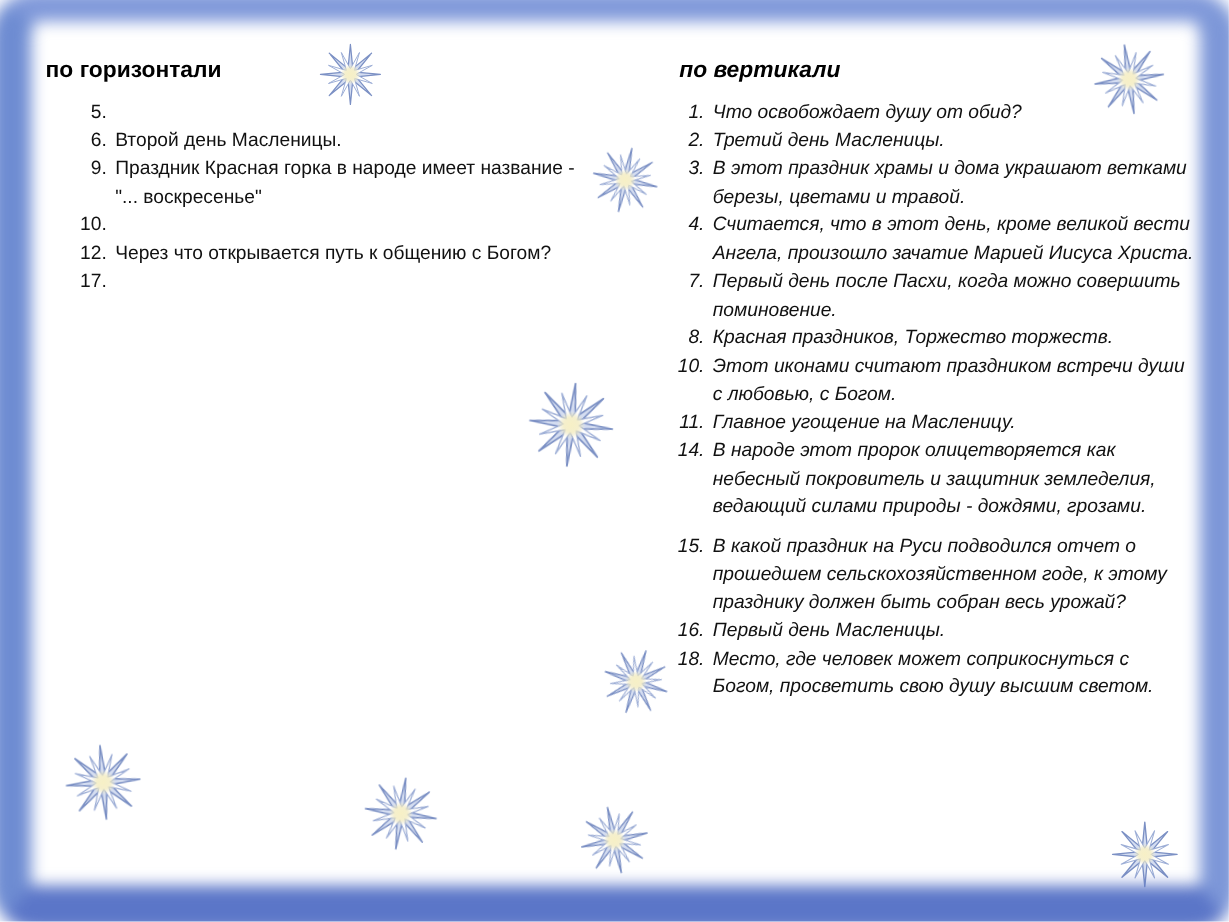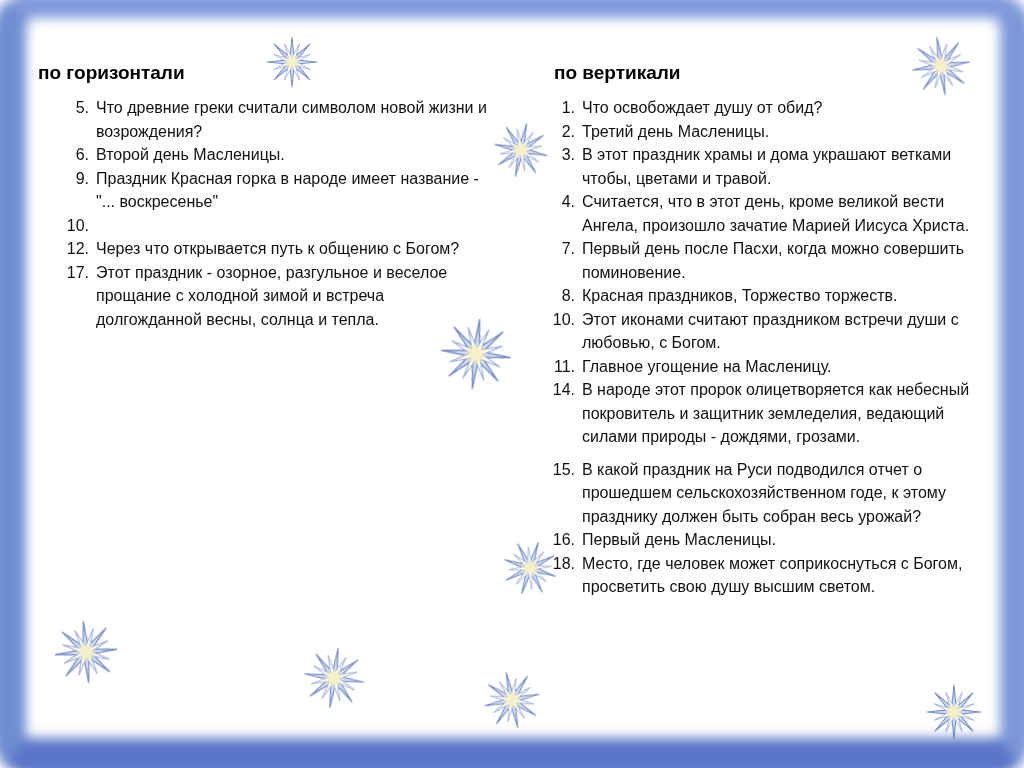--- a/index.html
+++ b/index.html
@@ -20,27 +20,27 @@
     border-width: 26px 32px 38px 34px;
     border-color: #8099da #7d97d8 #5b76c8 #6e8cd2;
     border-radius: 40px;
     filter: blur(6px);
     z-index: 3;
     pointer-events: none;
   }
 
   .col { position: absolute; top: 48px; z-index: 1; }
   .col-left  { left: 38px;  width: 456px; }
-  .col-right { left: 544px; width: 440px; }
+  .col-right { left: 556px; width: 440px; font-style: italic; }
 
   .heading {
     font-size: 19px;
     font-weight: bold;
     line-height: 22px;
-    margin: 14px 0 12px 0;
+    margin: 0 0 12px 0;
     color: #000;
   }
   .col-right .heading { margin-left: 10px; }
 
   .clue { display: flex; font-size: 16px; line-height: 23.5px; }
   .num {
     flex: 0 0 58px;
     text-align: right;
     padding-right: 7px;
     box-sizing: border-box;
@@ -105,21 +105,20 @@
 <svg class="snowflake" viewBox="-50 -50 100 100" style="left:926px; top:684px; width:56px; height:56px;">
     <use href="#snowflake-shape"></use>
   </svg>
 
 <div class="col col-left">
   <h2 class="heading">по горизонтали</h2>
   <div>
 
       <div class="clue">
         <span class="num">5.</span>
-        <span class="txt">Что древние греки считали символом новой жизни и возрождения?</span>
       </div>
 
       <div class="clue">
         <span class="num">6.</span>
         <span class="txt">Второй день Масленицы.</span>
       </div>
 
       <div class="clue">
         <span class="num">9.</span>
         <span class="txt">Праздник Красная горка в народе имеет название - "... воскресенье"</span>
@@ -129,21 +128,20 @@
         <span class="num">10.</span>
       </div>
 
       <div class="clue">
         <span class="num">12.</span>
         <span class="txt">Через что открывается путь к общению с Богом?</span>
       </div>
 
       <div class="clue">
         <span class="num">17.</span>
-        <span class="txt">Этот праздник - озорное, разгульное и веселое прощание с холодной зимой и встреча долгожданной весны, солнца и тепла.</span>
       </div>
 
 
 
     </div>
 </div>
 
 <div class="col col-right">
   <h2 class="heading">по вертикали</h2>
   <div>
@@ -153,21 +151,21 @@
         <span class="txt">Что освобождает душу от обид?</span>
       </div>
 
       <div class="clue">
         <span class="num">2.</span>
         <span class="txt">Третий день Масленицы.</span>
       </div>
 
       <div class="clue">
         <span class="num">3.</span>
-        <span class="txt">В этот праздник храмы и дома украшают ветками чтобы, цветами и травой.</span>
+        <span class="txt">В этот праздник храмы и дома украшают ветками березы, цветами и травой.</span>
       </div>
 
       <div class="clue">
         <span class="num">4.</span>
         <span class="txt">Считается, что в этот день, кроме великой вести Ангела, произошло зачатие Марией Иисуса Христа.</span>
       </div>
 
       <div class="clue">
         <span class="num">7.</span>
         <span class="txt">Первый день после Пасхи, когда можно совершить поминовение.</span>

